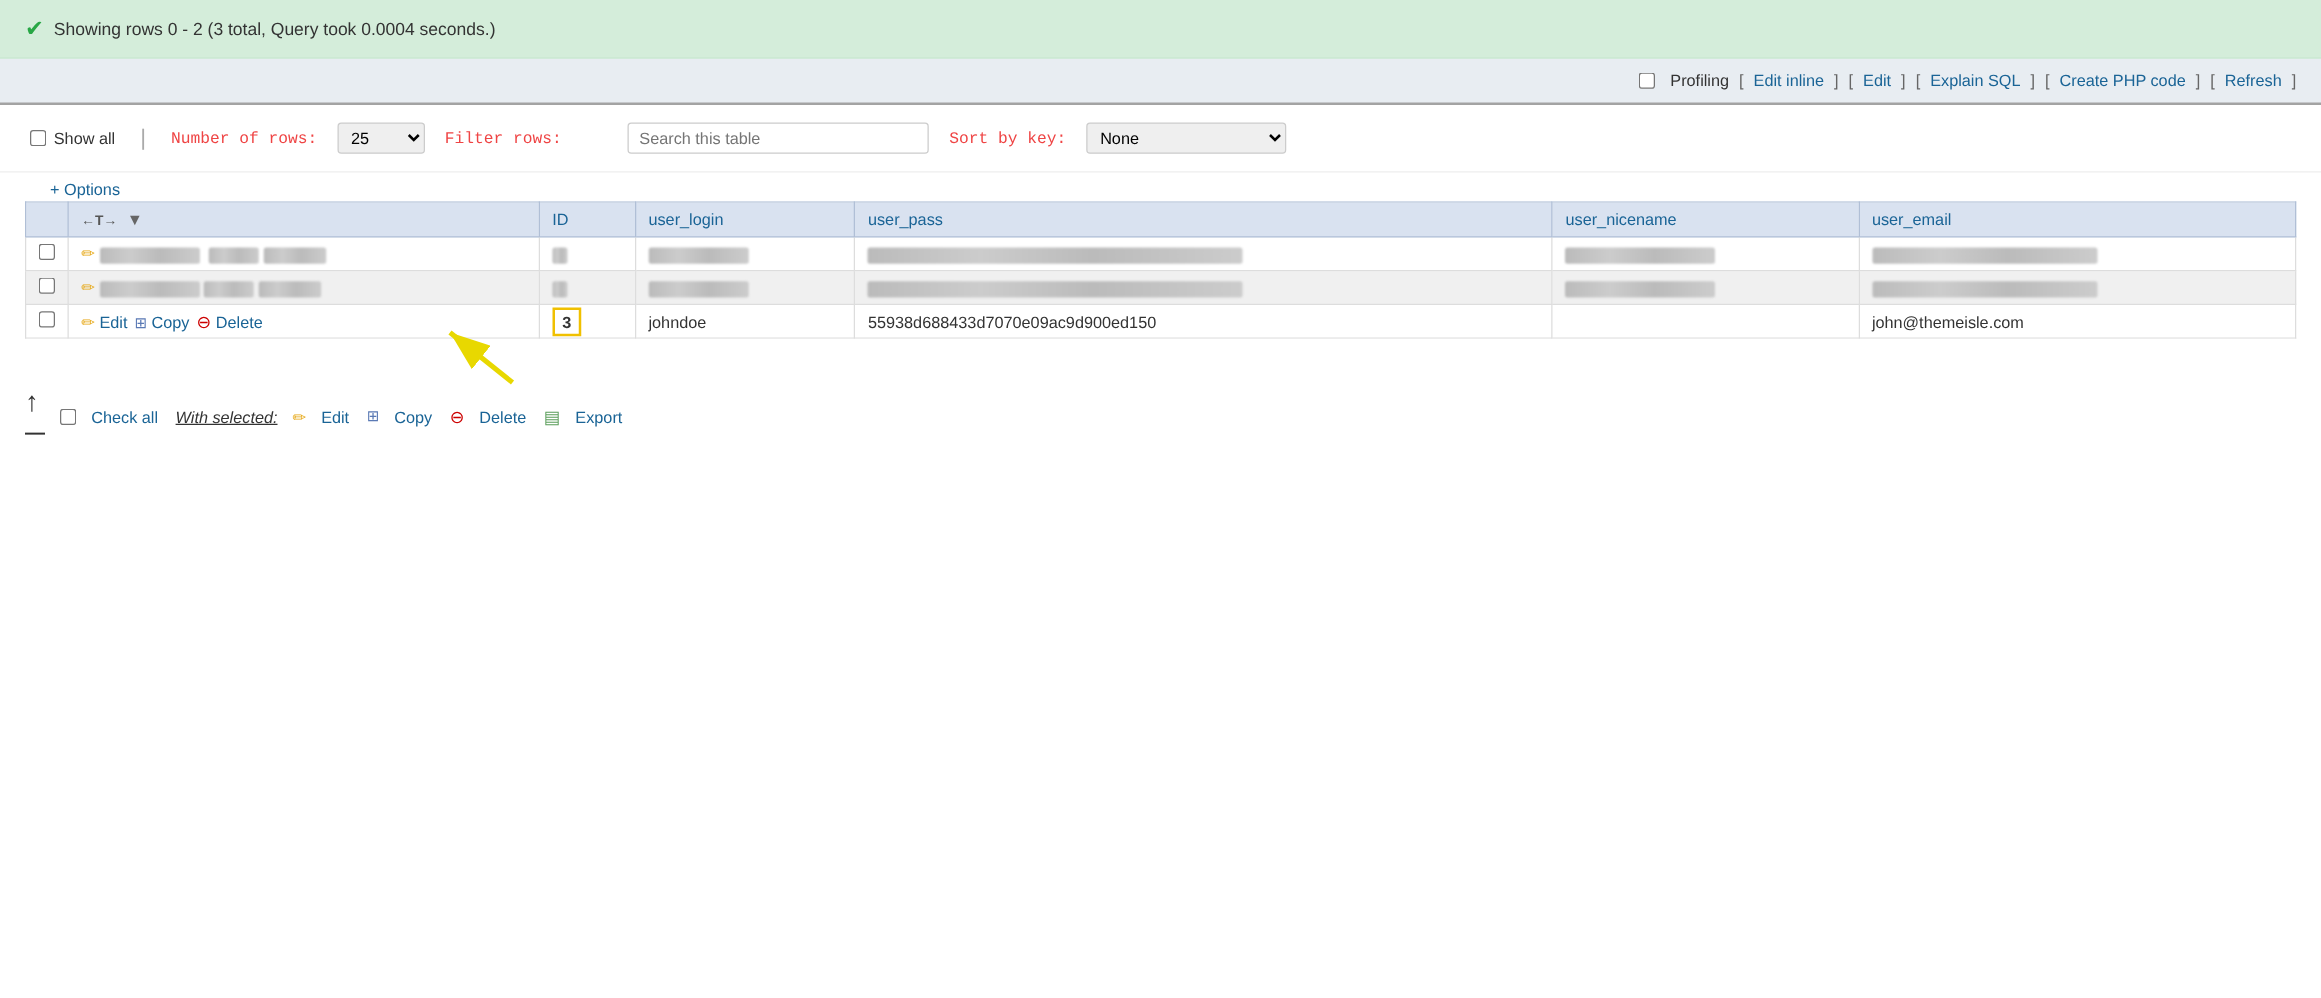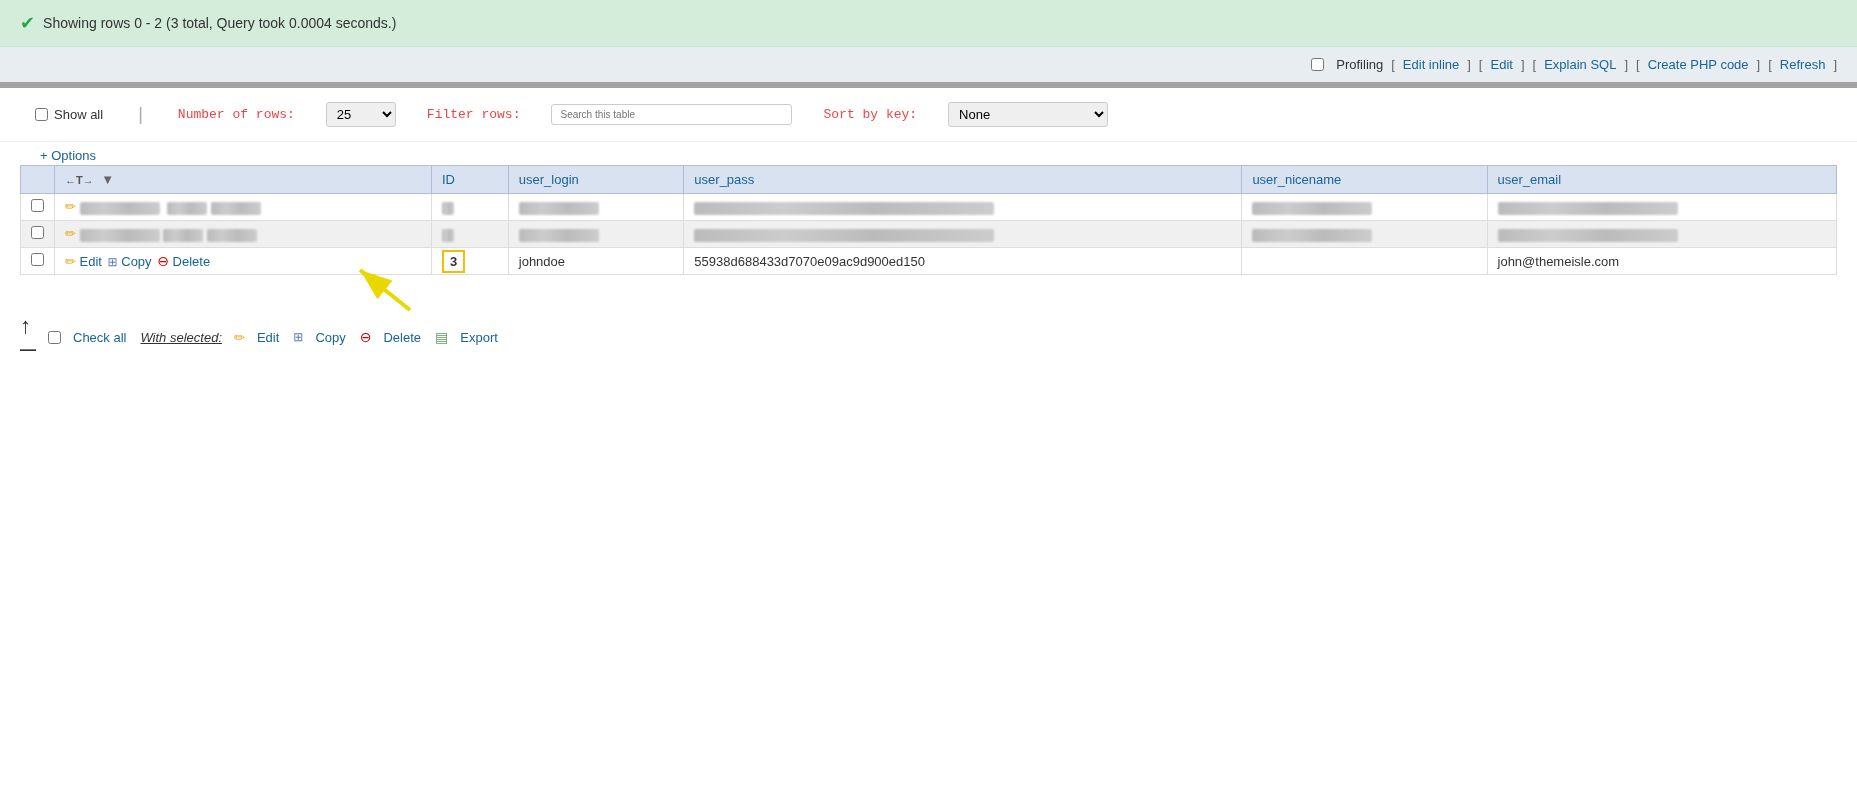--- a/index.html
+++ b/index.html
@@ -25,51 +25,52 @@
     }
     .sql-keyword { color: #9b59b6; text-decoration: underline dotted; }
 
     .toolbar {
       background: #e8edf2;
       padding: 10px 20px;
       display: flex;
       align-items: center;
       justify-content: flex-end;
       gap: 8px;
-      border-bottom: 6px solid #a3a3a3;
+      border-bottom: 2px solid #a3a3a3;
     }
     .toolbar-checkbox { margin-right: 4px; }
     .toolbar-link { color: #1a6496; text-decoration: none; cursor: pointer; }
     .toolbar-bracket { color: #666; }
 
     .controls {
-      padding: 14px 35px;
+      padding: 14px 24px;
       display: flex;
       align-items: center;
-      gap: 31px;
+      gap: 16px;
       border-bottom: 1px solid #eee;
     }
     .controls label { display: flex; align-items: center; gap: 6px; cursor: pointer; }
     .controls-separator { color: #aaa; font-size: 18px; margin: 0 4px; }
     .controls-text { color: #ef4444; font-family: Liberation Mono, monospace; }
     .num-rows-select {
       border: 1px solid #ccc;
       border-radius: 3px;
       padding: 3px 20px 3px 6px;
       font-size: 13px;
       appearance: auto;
       cursor: pointer;
     }
     .filter-input {
       border: 1px solid #ccc;
       border-radius: 3px;
       padding: 4px 8px;
-      font-size: 10px;
+      font-size: 13px;
       width: 241px;
       color: #999;
+      margin-left: 37px;
     }
     .sort-select {
       border: 1px solid #ccc;
       border-radius: 3px;
       padding: 3px 30px 3px 6px;
       font-size: 13px;
       appearance: auto;
       min-width: 160px;
       cursor: pointer;
     }

